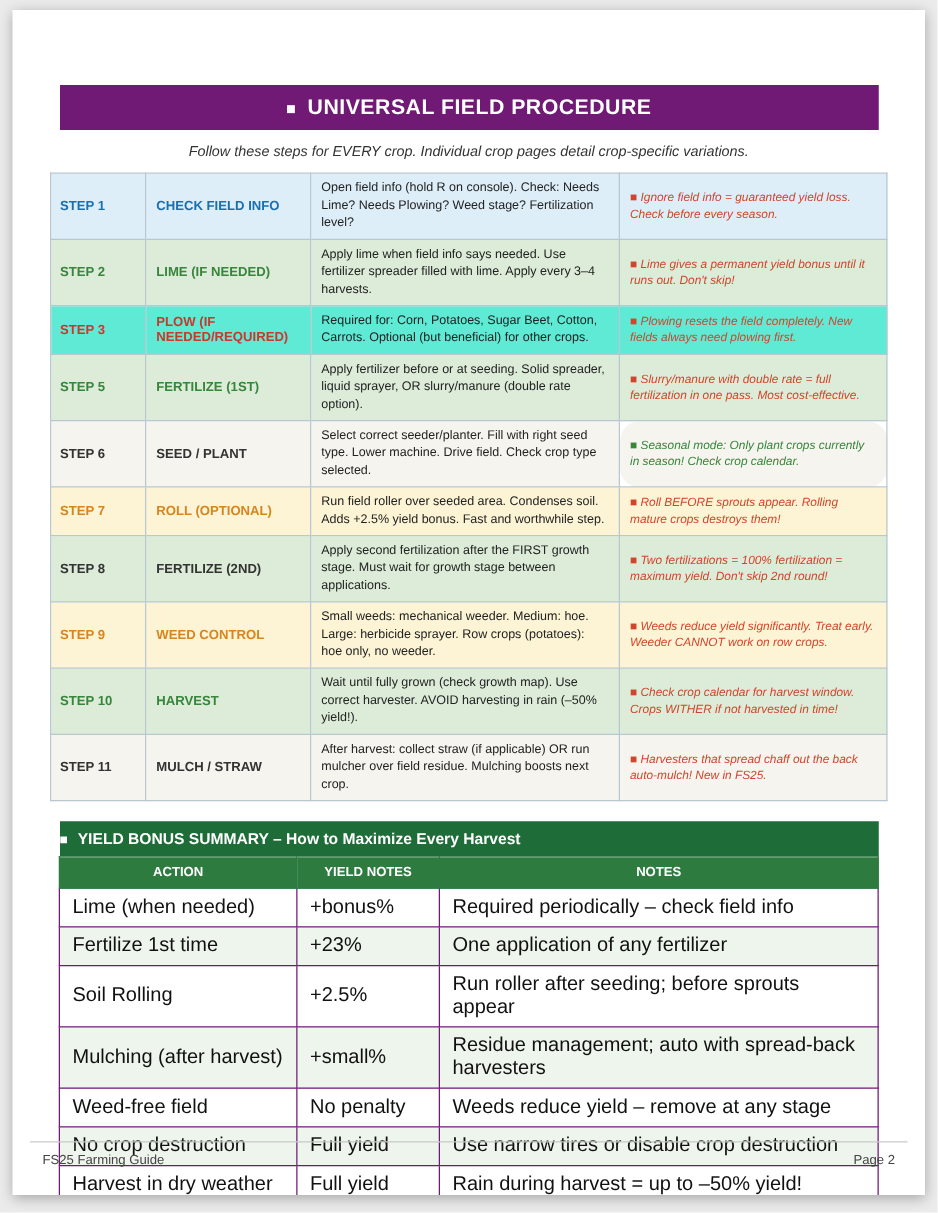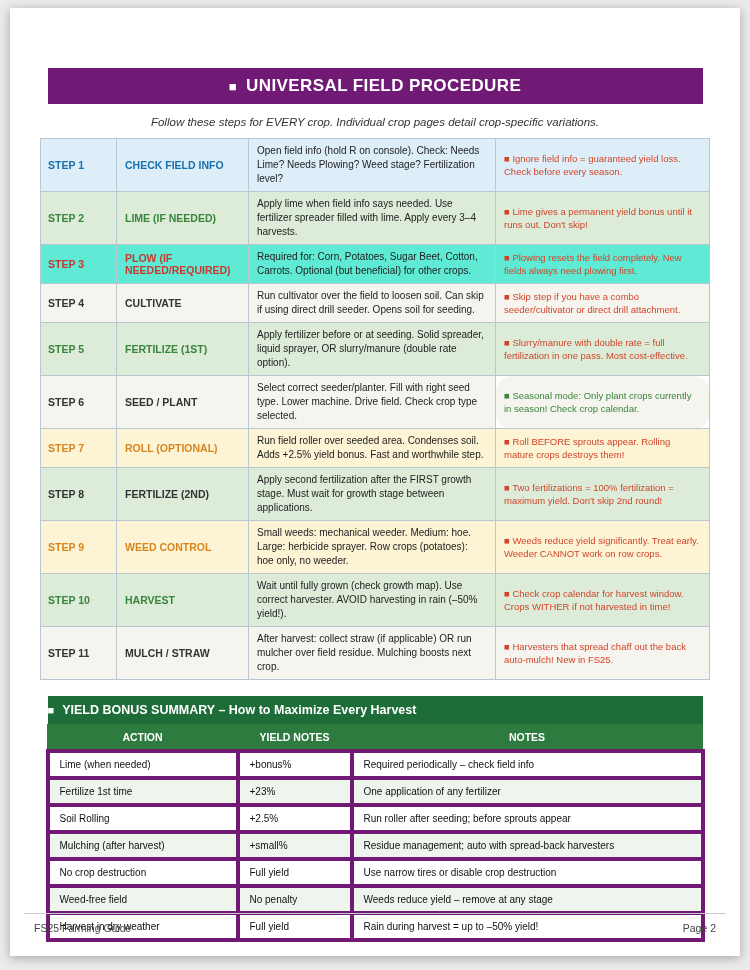--- a/index.html
+++ b/index.html
@@ -28,21 +28,21 @@
   .subtitle {
     text-align:center; font-style:italic;
     font-size:11.5px; color:#333;
     margin:12px 0 10px;
   }
   table.proc { width:655px; margin:0 auto; border-collapse:collapse; table-layout:fixed; }
   table.proc td { border:1px solid #b9c7d1; vertical-align:middle; }
   td.step   { width:76px;  font-weight:bold; font-size:10.5px; padding:6px 3px 6px 7px; }
   td.action { width:132px; font-weight:bold; font-size:10.5px; padding:6px 8px; }
   td.desc   { width:247px; font-size:10px;  color:#222; padding:5px 8px; line-height:1.4; }
-  td.note   { width:214px; font-size:9.5px; padding:5px 8px; line-height:1.4; }
+  td.note   { width:214px; font-size:9.5px; font-style:italic; padding:5px 8px; line-height:1.4; }
   
   tr.tone-blue   { background:#ddeef8; }
   tr.tone-green  { background:#dcecd8; }
   tr.tone-red    { background:#5eead4; }
   tr.tone-plain  { background:#f5f4ee; }
   tr.tone-yellow { background:#fcf4d4; }
   
   .lbl-blue   { color:#1a6fae; }
   .lbl-green  { color:#38853c; }
   .lbl-red    { color:#c9382f; }
@@ -57,21 +57,21 @@
     background:#1e6c38; color:#fff;
     height:28px; line-height:28px;
     text-align:left; font-weight:bold; font-size:12.5px;
   }
   .banner2 .marker { font-size:11px; margin-right:8px; }
   table.bonus { width:655px; margin:0 auto; border-collapse:collapse; table-layout:fixed; }
   table.bonus th {
     background:#2e7b40; color:#fff; font-size:10.5px; font-weight:bold;
     padding:6px 8px; border:1px solid #2e7b40; text-align:center;
   }
-  table.bonus td { border:4px solid #701a75; padding:6px 10px; font-size:10px; color:#111; }
+  table.bonus td { border:1px solid #701a75; padding:6px 10px; font-size:16px; color:#111; }
   table.bonus tbody tr:nth-child(even) { background:#eef5ec; }
   th.c-action, td.b-action { width:190px; }
   th.c-bonus,  td.b-bonus  { width:114px; }
   th.c-notes,  td.b-notes  { width:351px; }
   td.b-action, td.b-bonus, td.b-notes { text-align:left; }
 
   .footer {
     position:absolute; left:14px; right:14px; bottom:22px;
     border-top:1px solid #c9c9c9; padding:8px 10px 0;
     display:flex; justify-content:space-between;
@@ -102,26 +102,20 @@
         <td class="action lbl-green">LIME (IF NEEDED)</td>
         <td class="desc">Apply lime when field info says needed. Use fertilizer spreader filled with lime. Apply every 3–4 harvests.</td>
         <td class="note ntone-red">■ Lime gives a permanent yield bonus until it runs out. Don't skip!</td>
       </tr>
       <tr class="tone-red">
         <td class="step lbl-red">STEP 3</td>
         <td class="action lbl-red">PLOW (IF NEEDED/REQUIRED)</td>
         <td class="desc">Required for: Corn, Potatoes, Sugar Beet, Cotton, Carrots. Optional (but beneficial) for other crops.</td>
         <td class="note ntone-red">■ Plowing resets the field completely. New fields always need plowing first.</td>
       </tr>
-      <tr class="tone-plain">
-        <td class="step lbl-dark">STEP 4</td>
-        <td class="action lbl-dark">CULTIVATE</td>
-        <td class="desc">Run cultivator over the field to loosen soil. Can skip if using direct drill seeder. Opens soil for seeding.</td>
-        <td class="note ntone-red">■ Skip step if you have a combo seeder/cultivator or direct drill attachment.</td>
-      </tr>
       <tr class="tone-green">
         <td class="step lbl-green">STEP 5</td>
         <td class="action lbl-green">FERTILIZE (1ST)</td>
         <td class="desc">Apply fertilizer before or at seeding. Solid spreader, liquid sprayer, OR slurry/manure (double rate option).</td>
         <td class="note ntone-red">■ Slurry/manure with double rate = full fertilization in one pass. Most cost-effective.</td>
       </tr>
       <tr class="tone-plain">
         <td class="step lbl-dark">STEP 6</td>
         <td class="action lbl-dark">SEED / PLANT</td>
         <td class="desc">Select correct seeder/planter. Fill with right seed type. Lower machine. Drive field. Check crop type selected.</td>
@@ -187,28 +181,28 @@
         <td class="b-action">Soil Rolling</td>
         <td class="b-bonus">+2.5%</td>
         <td class="b-notes">Run roller after seeding; before sprouts appear</td>
       </tr>
       <tr>
         <td class="b-action">Mulching (after harvest)</td>
         <td class="b-bonus">+small%</td>
         <td class="b-notes">Residue management; auto with spread-back harvesters</td>
       </tr>
       <tr>
+        <td class="b-action">Weed-free field</td>
+        <td class="b-bonus">No penalty</td>
+        <td class="b-notes">Weeds reduce yield – remove at any stage</td>
+      </tr>
+      <tr>
         <td class="b-action">No crop destruction</td>
         <td class="b-bonus">Full yield</td>
         <td class="b-notes">Use narrow tires or disable crop destruction</td>
-      </tr>
-      <tr>
-        <td class="b-action">Weed-free field</td>
-        <td class="b-bonus">No penalty</td>
-        <td class="b-notes">Weeds reduce yield – remove at any stage</td>
       </tr>
       <tr>
         <td class="b-action">Harvest in dry weather</td>
         <td class="b-bonus">Full yield</td>
         <td class="b-notes">Rain during harvest = up to –50% yield!</td>
       </tr>
     </tbody>
   </table>
 
   <div class="footer">

